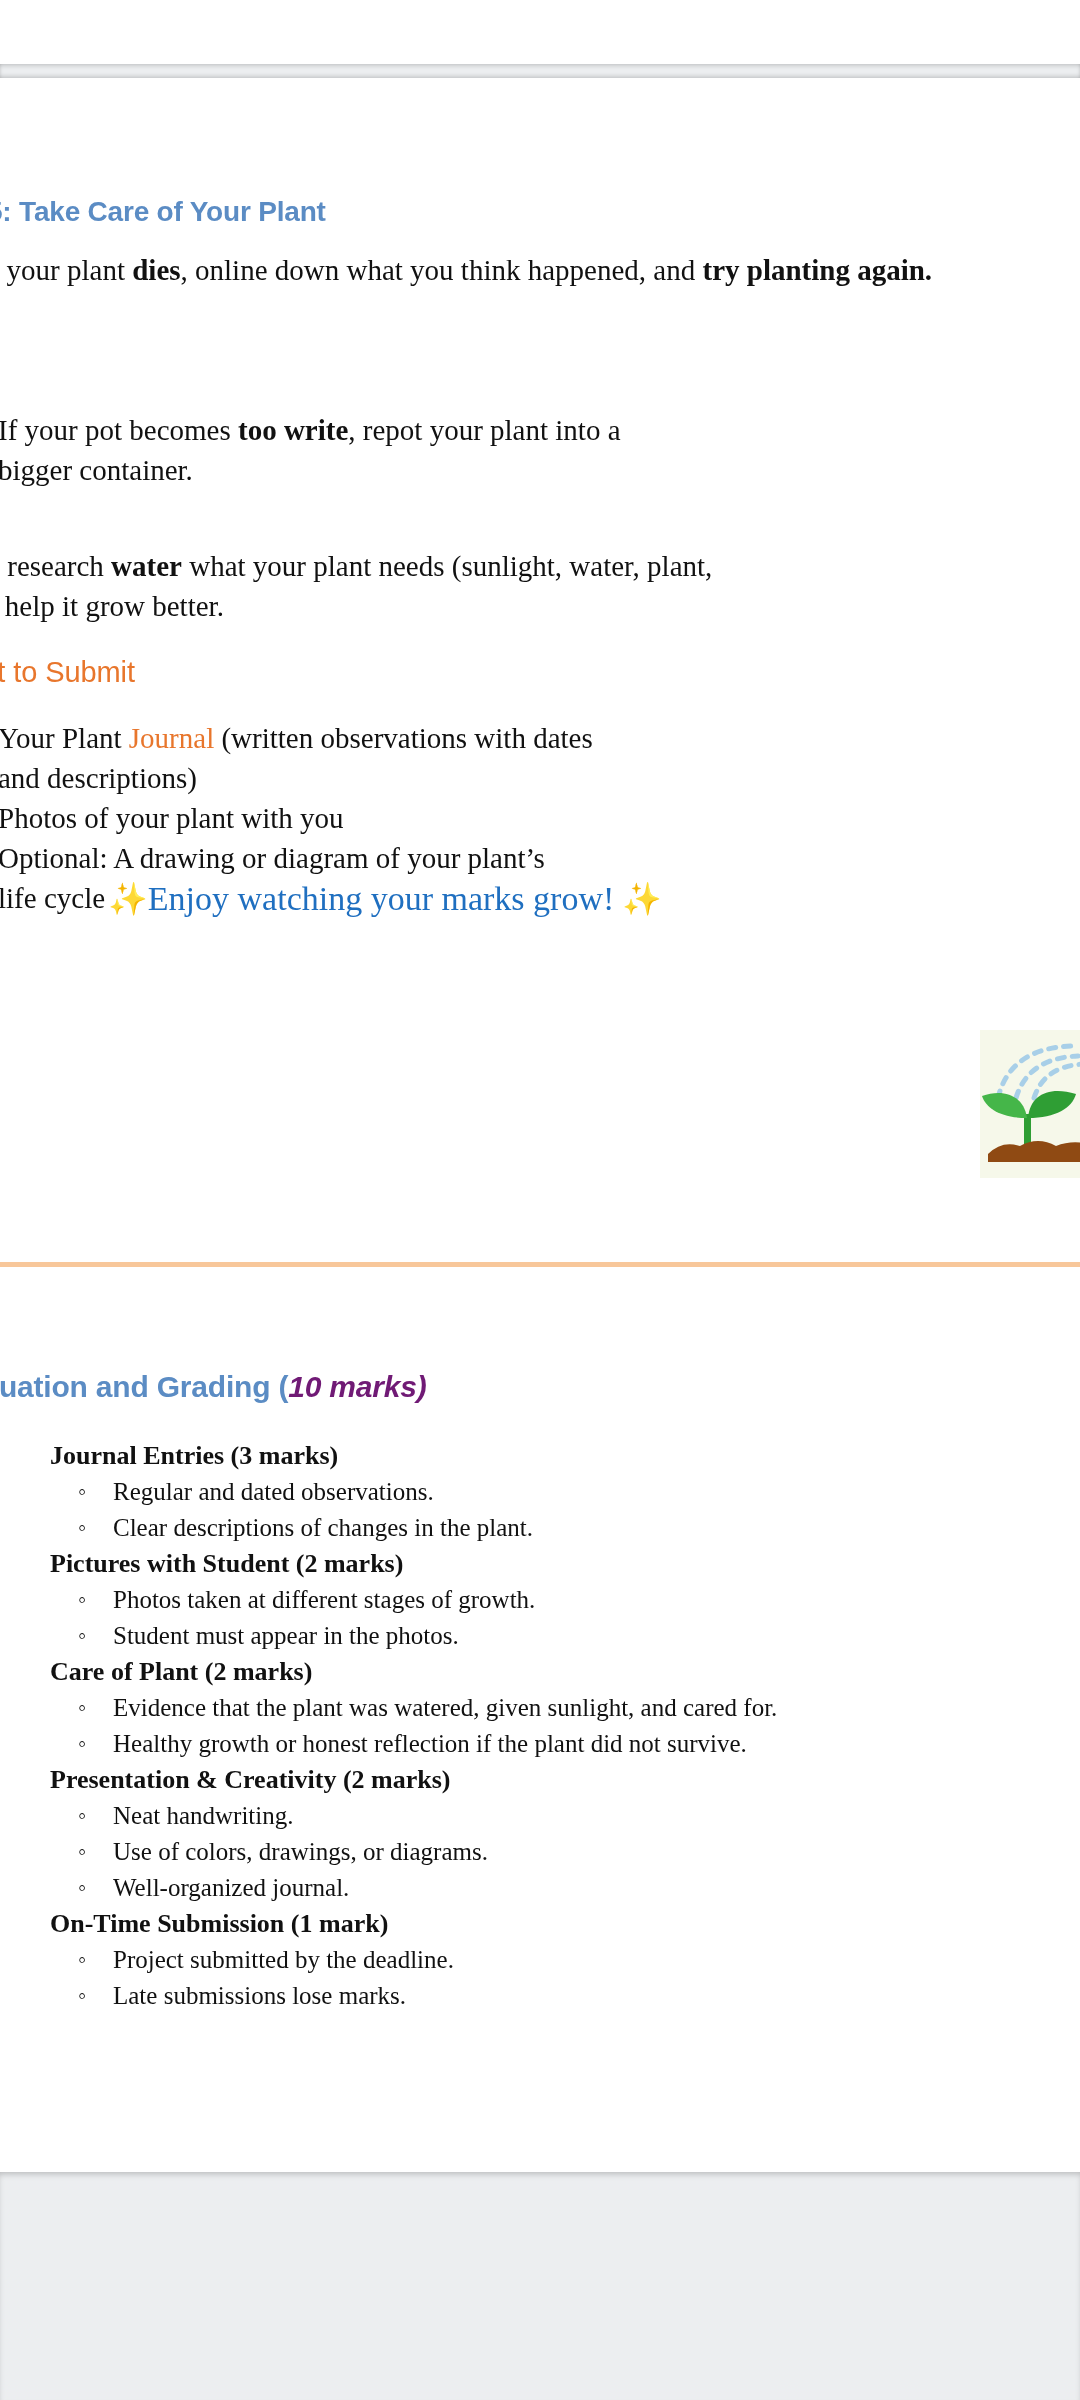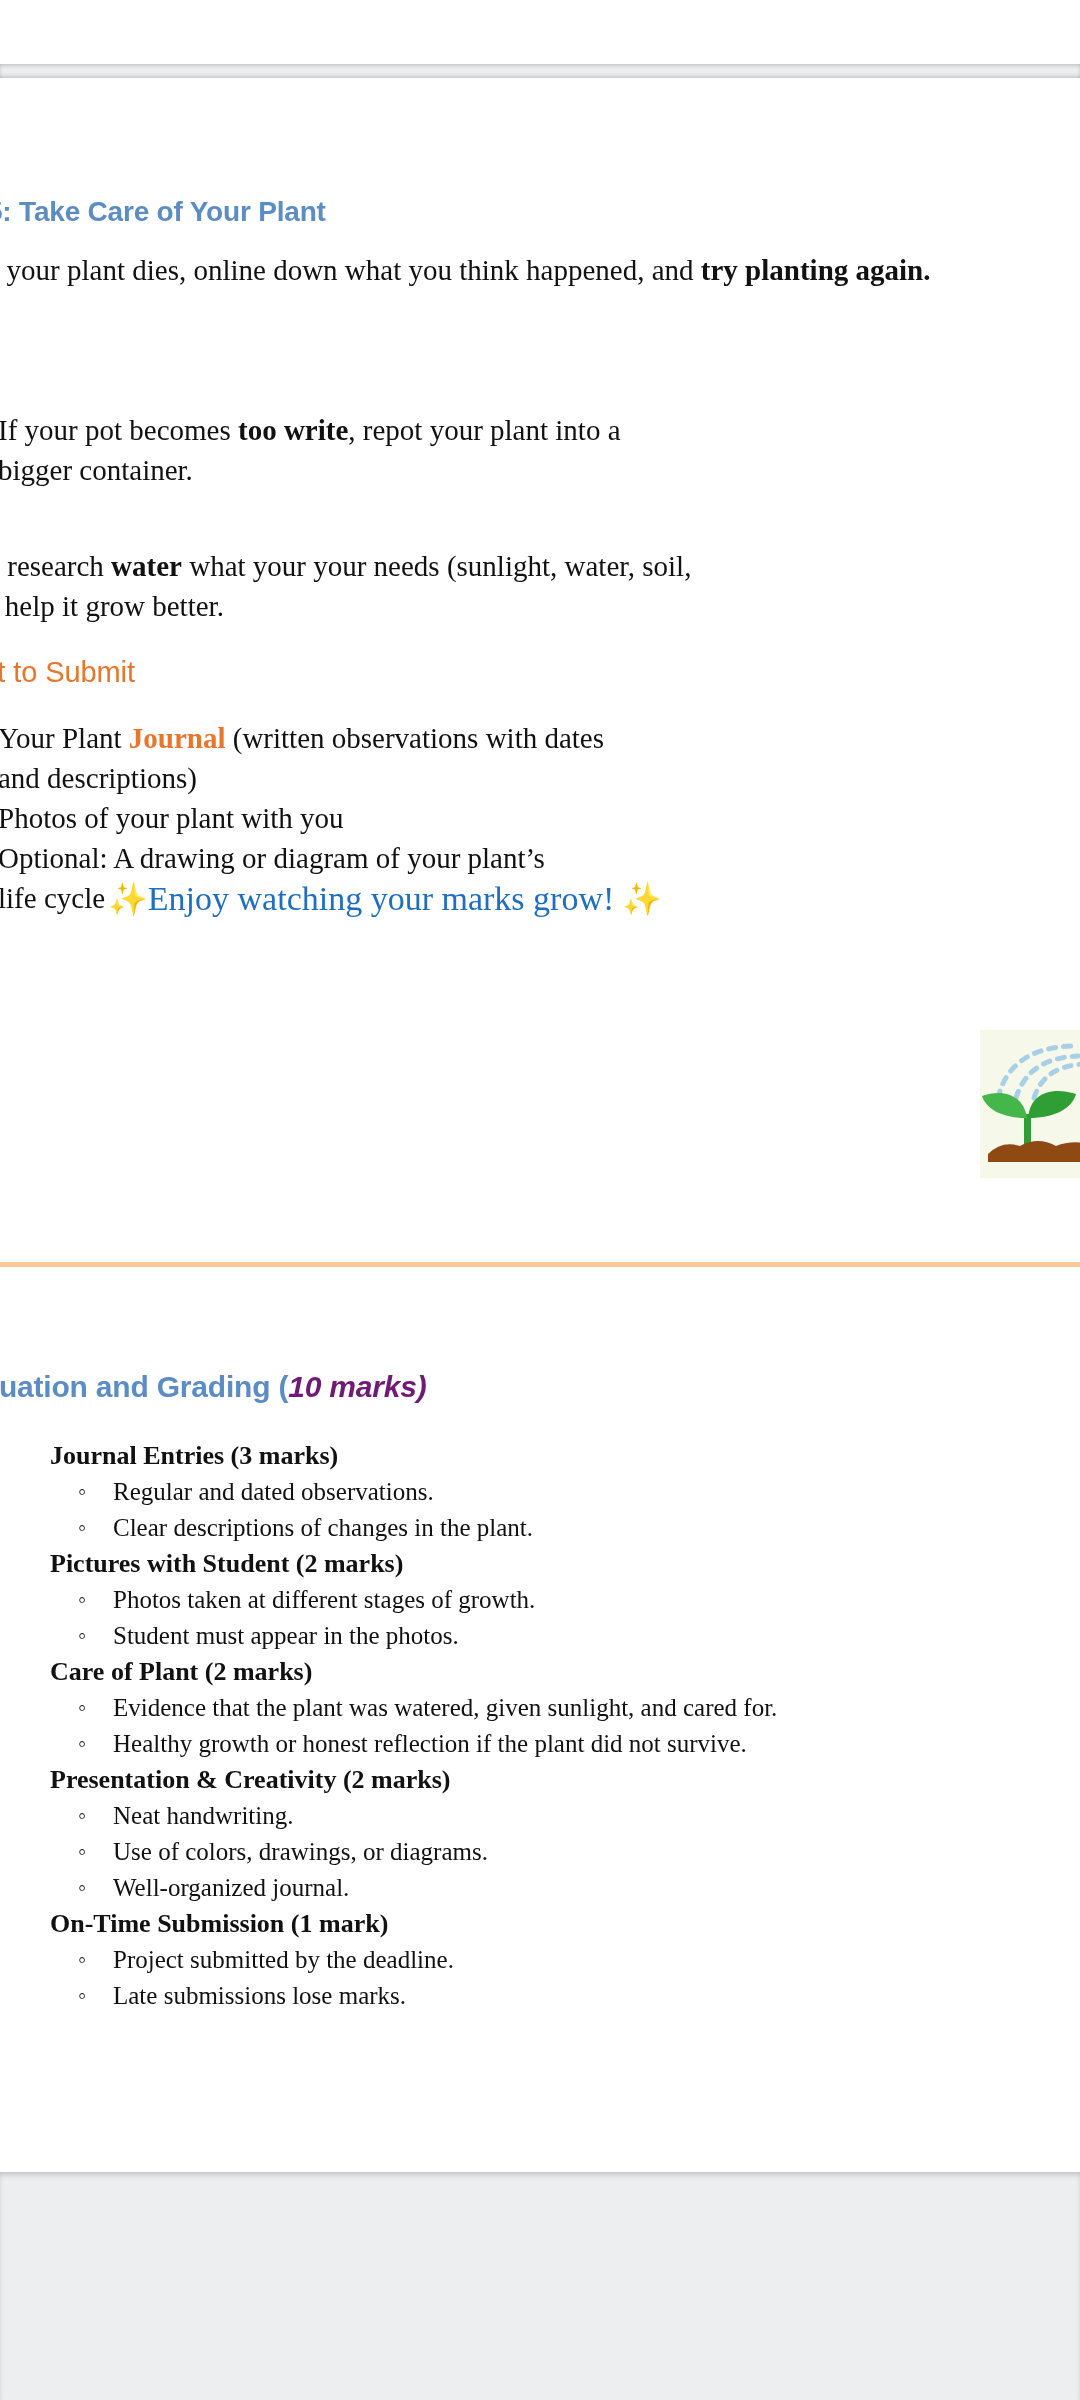--- a/index.html
+++ b/index.html
@@ -163,39 +163,39 @@
   <div class="gap gap-1"></div>
 
   <div class="page page-main"></div>
 
   <div class="doc">
 
     <div class="blk h-blue" style="top:118px;">tep 5: Take Care of Your Plant</div>
 
     <ul class="bl tight" style="position:absolute; top:172px; left:0; width:1142px;">
       <li style="margin-bottom:38px;">
-        <span id="s5b0"><span>If your plant </span><span style="font-weight: normal;">dies</span><span>, online down what you think happened, and </span><span style="font-weight: bold;">try planting again.</span></span>
+        <span id="s5b0"><span>If your plant </span><span style="font-weight: bold;">dies</span><span>, online down what you think happened, and </span><span style="font-weight: bold;">try planting again.</span></span>
       </li>
     </ul>
 
     <ul class="bl wide" style="position:absolute; top:332px; left:0; width:1142px;">
       <li style="width:760px;">
         <span id="s5b1"><span>If your pot becomes </span><span style="font-weight: bold;">too write</span><span>, repot your plant into a bigger container.</span></span>
       </li>
     </ul>
 
     <div class="blk body-txt" style="top:468px; width:800px;">
-      <span id="noteP"><span>u can research </span><span style="font-weight: bold;">water</span><span> what your your needs (sunlight, water, soil,</span></span><br>
+      <span id="noteP"><span>u can research </span><span style="font-weight: bold;">water</span><span> what your plant needs (sunlight, water, plant,</span></span><br>
       <span>c.) to help it grow better.</span>
     </div>
 
     <div class="blk h-orange" style="top:578px;">What to Submit</div>
 
     <ul class="bl wide" style="position:absolute; top:640px; left:0; width:1142px;">
-      <li style="width:700px;"><span id="sub0"><span>Your Plant </span><span class="jrnl" style="font-weight: bold; text-align: center;">Journal</span><span> (written observations with dates and descriptions)</span></span></li>
+      <li style="width:700px;"><span id="sub0"><span>Your Plant </span><span class="jrnl" style="font-weight: normal; text-align: center;">Journal</span><span> (written observations with dates and descriptions)</span></span></li>
       <li style="width:700px;"><span id="sub1"><span>Photos of your plant with you</span></span></li>
       <li style="width:610px;"><span id="sub2"><span>Optional: A drawing or diagram of your plant’s life cycle</span></span></li>
     </ul>
 
     <div class="blk enjoy" style="top:800px; padding-left:170px;">
       <span class="spark">✨</span><span>Enjoy watching your marks grow!</span>
       <span class="spark">✨</span>
     </div>
 
   </div>

